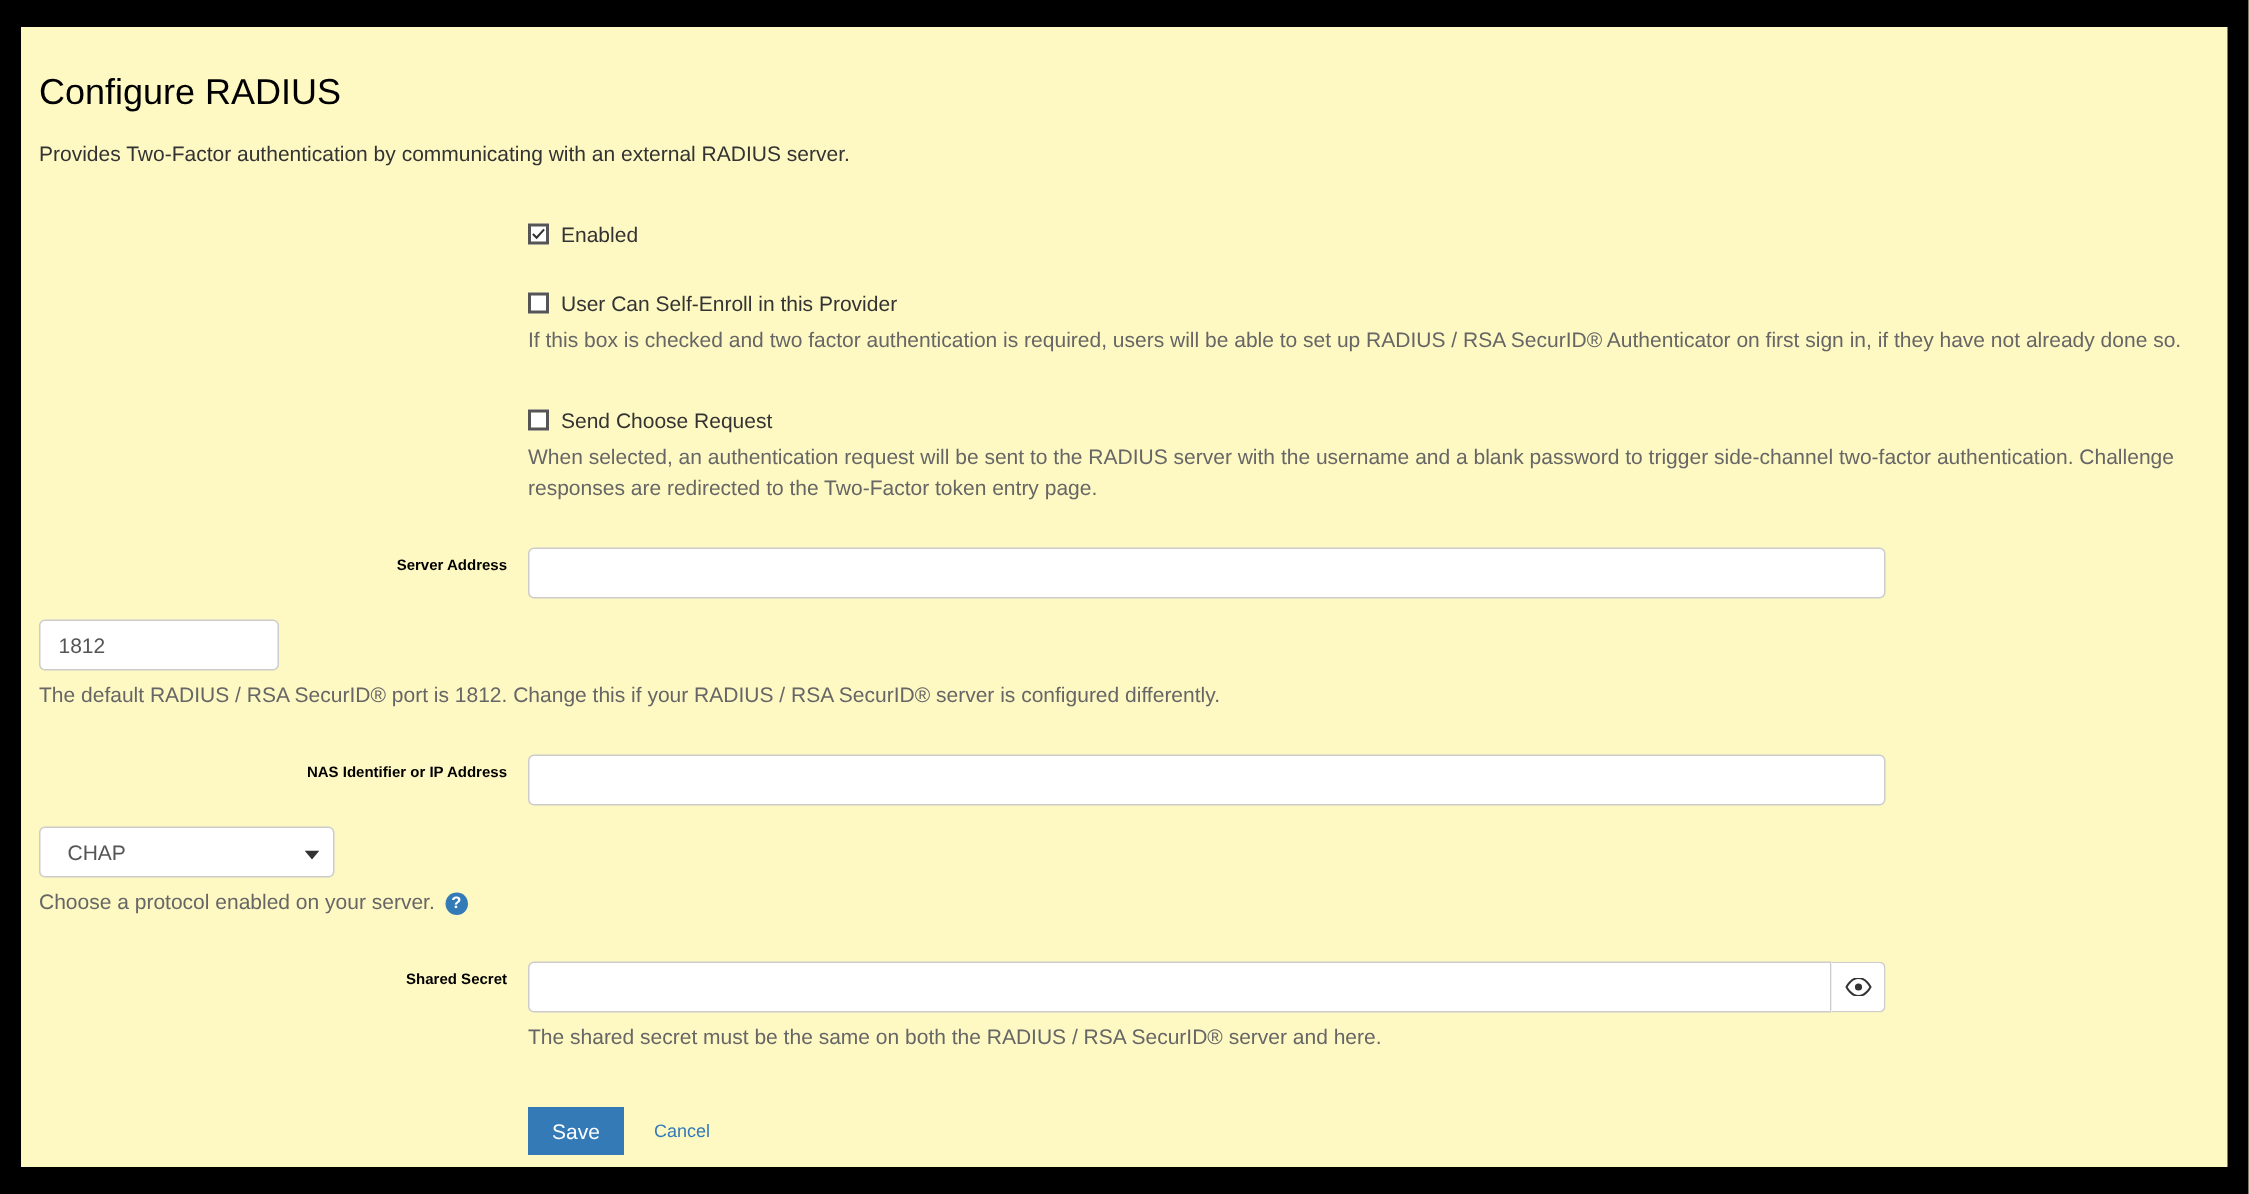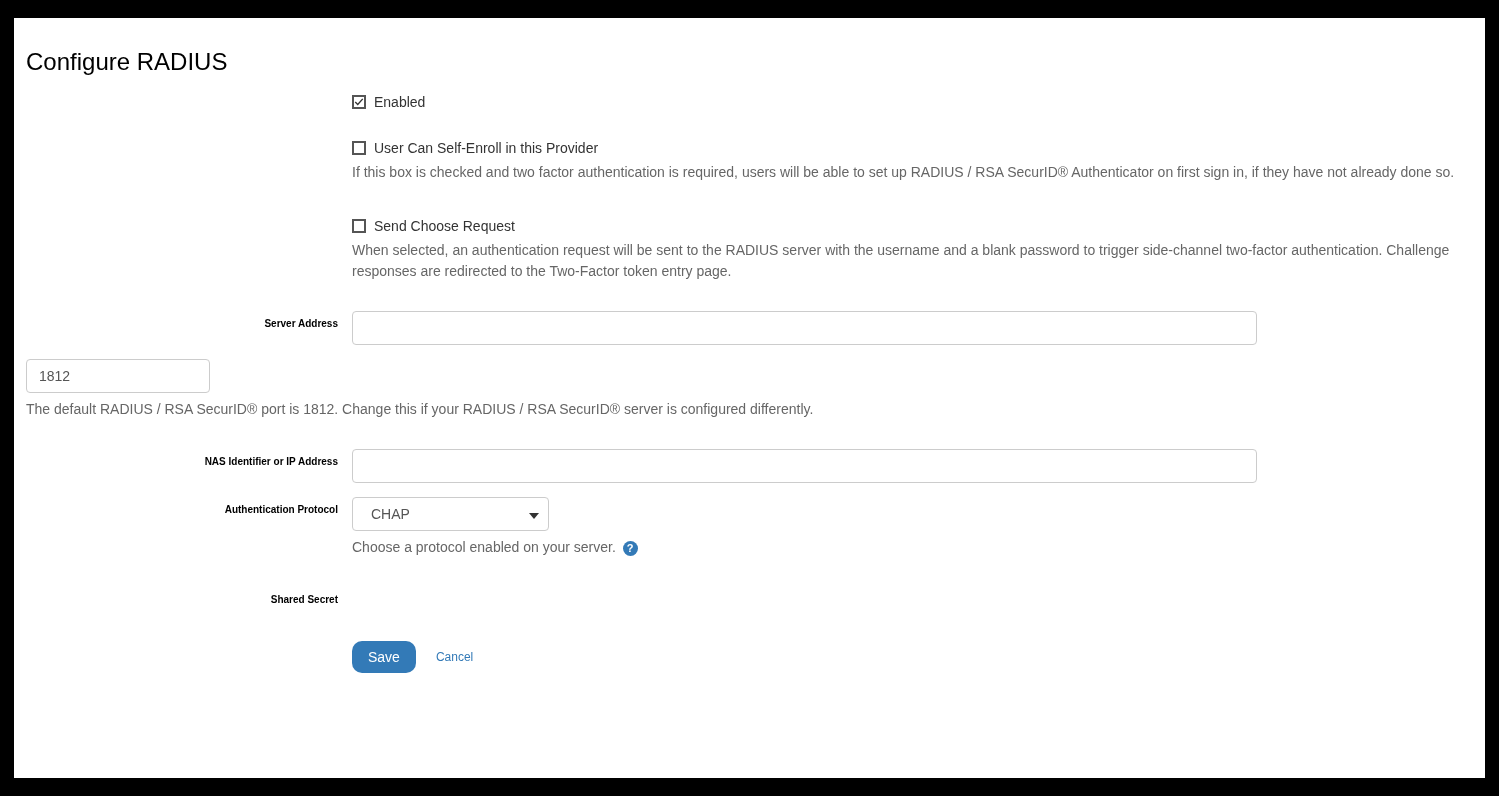--- a/index.html
+++ b/index.html
@@ -4,21 +4,21 @@
   <style>
     * { box-sizing: border-box; margin: 0; padding:0; on; }
     body {
       background: #000;
       font-family: -apple-system, BlinkMacSystemFont, "Segoe UI", Helvetica, Arial, sans-serif;
       font-size: 14px;
       color: #333;
       padding: 18px 14px 14px 14px;
     }
     .panel {
-      background: #ffffff;
+      background: #fef9c3;
       width: 100%;
       height: 760px;
       padding: 30px 0 20px 12px;
       overflow: hidden;
     }
     .page-title {
       font-size: 24px;
       font-weight: 400;
       color: #000;
       margin-bottom: 18px;
@@ -71,21 +71,21 @@
       height: 34px;
       border: 1px solid #ccc;
       border-radius: 4px;
       padding: 6px 12px;
       font-size: 14px;
       color: #555;
       outline: none;
       background:#fff;
     }
     .input-full { width: 905px; max-width: 100%; }
-    .input-sm { width: 184px; }
+    .input-sm { width: 160px; }
     .select-wrap {
       position: relative; display:inline-block;
     }
     .select {
       width: 197px; height: 34px;
       border: 1px solid #ccc; border-radius: 4px;
       padding: 6px 30px 6px 18px;
       font-size: 14px; color:#555; background:#fff;
       cursor:pointer;
       display:flex; align-items:center;
@@ -97,37 +97,38 @@
     .input-group { display:flex; width:905px; max-width:100%; }
     .input-group input { flex:1; border-top-right-radius:0; border-bottom-right-radius:0; }
     .input-addon {
       width:36px; border:1px solid #ccc; border-left:none;
       border-top-right-radius:4px; border-bottom-right-radius:4px;
       display:flex; align-items:center; justify-content:center;
       background:#fff; cursor:pointer;
     }
     .btn-row { display:flex; align-items:center; gap:20px; margin-top: 22px;}
     .btn-primary {
-      background:#337ab7; color:#fff; border:none; border-radius:10px;
+      background:#337ab7; color:#fff; border:none; border-radius:0;
       padding: 8px 16px; font-size:14px; cursor:pointer;
     }
     .btn-link { color:#337ab7; font-size:12px; cursor:pointer; }
     .help-icon {
       display:inline-flex; width:15px; height:15px; border-radius:50%;
       background:#337ab7; color:#fff; font-weight:700; font-size:11px;
       align-items:center; justify-content:center; vertical-align:middle;
       margin-left:3px; cursor:pointer;
     }
   </style>
 </head>
 <body>
 
 <div class="panel">
 
   <h1 class="page-title">Configure RADIUS</h1>
+  <div class="page-desc">Provides Two-Factor authentication by communicating with an external RADIUS server.</div>
 
   <div class="form-row gap-lg">
     <div class="label-col"></div>
     <div class="field-col">
       <div class="checkbox-row">
         <span class="cb checked">
           <svg viewBox="0 0 16 16">
               <path d="M2 8 L6 12 L14 3" stroke="#333" stroke-width="2.2" fill="none"></path>
             </svg>
         </span>
@@ -177,41 +178,52 @@
   </div>
 
   <div class="form-row">
     <div class="label-col">NAS Identifier or IP Address</div>
     <div class="field-col">
       <input type="text" class="input-full" value="" style="">
     </div>
   </div>
 
   <div class="form-row gap-lg">
-    <div class="label-col">Authentication Protocol</div>
     <div class="field-col">
       <div class="select-wrap">
         <div class="select">
           <span>CHAP</span>
         </div>
         <span class="select-caret">
           <svg width="10" height="6" viewBox="0 0 10 6">
               <path d="M0 0 L5 6 L10 0 Z" fill="#333"></path>
             </svg>
         </span>
       </div>
       <div class="hint">
         <span>Choose a protocol enabled on your server.</span>
         <span class="help-icon">?</span>
       </div>
     </div>
   </div>
 
   <div class="form-row">
     <div class="label-col">Shared Secret</div>
+    <div class="field-col">
+      <div class="input-group">
+        <input type="password" value="" style="">
+        <div class="input-addon">
+          <svg width="18" height="12" viewBox="0 0 18 12">
+            <path d="M9 0 C4 0 1 6 1 6 S4 12 9 12 S17 6 17 6 S14 0 9 0 Z" fill="none" stroke="#333" stroke-width="1.3"></path>
+            <circle cx="9" cy="6" r="2.4" fill="#333"></circle>
+          </svg>
+        </div>
+      </div>
+      <div class="hint">The shared secret must be the same on both the RADIUS / RSA SecurID® server and here.</div>
+    </div>
   </div>
 
   <div class="form-row">
     <div class="label-col"></div>
     <div class="field-col">
       <div class="btn-row">
         <button class="btn-primary">Save</button>
         <span class="btn-link">Cancel</span>
       </div>
     </div>

